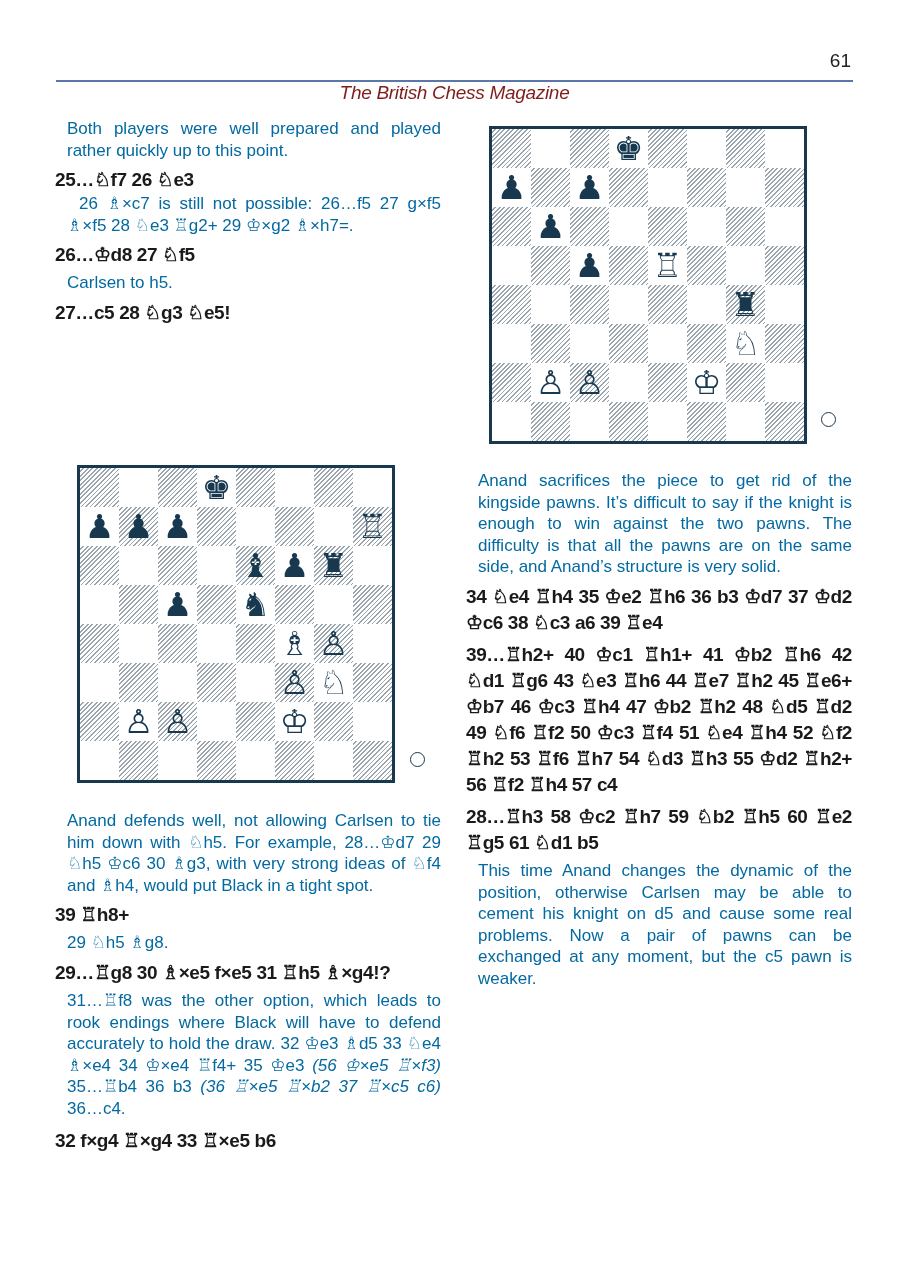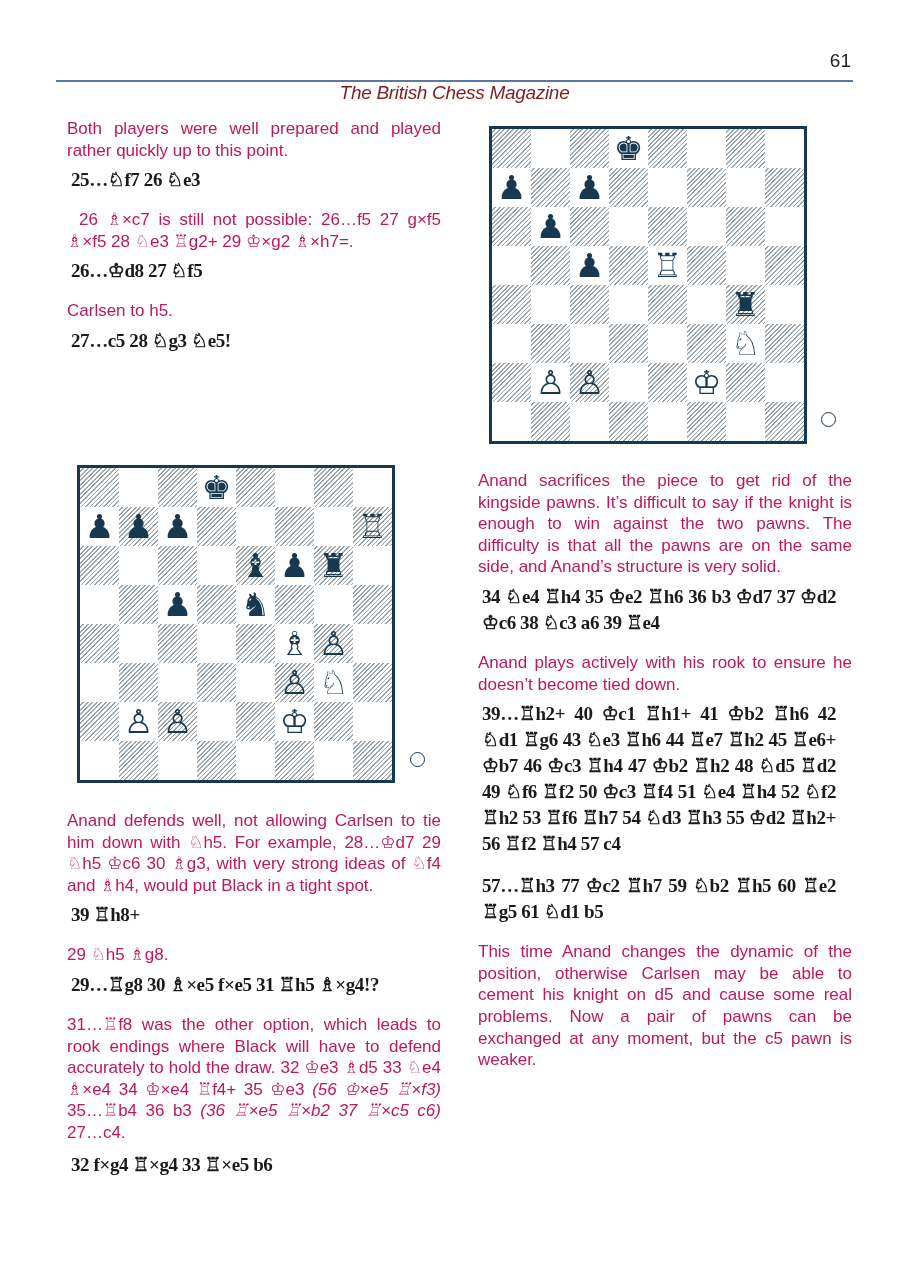--- a/index.html
+++ b/index.html
@@ -9,23 +9,23 @@
   .header-title { position:absolute; left:0; right:0; top:2px; text-align:center; font-style:italic;
          font-size:19px; font-family:"Liberation Sans", sans-serif; color:#7f1d1d; letter-spacing:-0.3px;margin-top:32px; }
   .header-page { position:absolute; right:2px; top:2px; font-size:19px; font-family:"Liberation Sans", sans-serif; color:#222; }
   .header-rule { position:absolute; left:56px; top:80px; width:797px; height:2px; background:#5b76a8; }
 
   .col { position:absolute; width:386px; }
   .col-left { left:55px; }
   .col-right { left:466px; }
 
   p.body { margin:0; font-size:17px; line-height:21.6px; text-align:justify; padding-left:12px;
-           font-family:"Liberation Sans", sans-serif; color:#be185d; }
+           font-family:"Liberation Sans", sans-serif; color:#0369a1; }
   p.body.indent { text-indent:12px; }
-  .moves { margin:16px; font-size:19px; font-weight:bold; line-height:26px; font-family:Liberation Serif, serif;
+  .moves { margin:0; font-size:19px; font-weight:bold; line-height:26px; font-family:Liberation Sans, sans-serif;
            color:#1a1a1a; letter-spacing:-0.4px; }
   .moves.just { text-align:justify; }
   i.it { font-style:italic; }
 
   .board-wrap { position:absolute; }
   .board { position:absolute; width:312px; height:312px; border:3px solid #17384f; box-sizing:content-box;
            display:grid; grid-template-columns:repeat(8,39px); grid-template-rows:repeat(8,39px); }
   .sq { position:relative; width:39px; height:39px; display:flex; align-items:center; justify-content:center;
         font-size:33px; line-height:1; font-family:"DejaVu Sans", sans-serif; }
   .sq.dark { background:repeating-linear-gradient(135deg, #ffffff 0px, #ffffff 2px, #9aa5ae 2px, #9aa5ae 3.2px); }
@@ -154,21 +154,21 @@
       <div class="sq dark"></div>
     </div>
   <div class="turn" style="left:333px; top:287px;"></div>
 </div>
 
 <div class="col col-left" style="top:810px;">
   <p class="body">Anand defends well, not allowing Carlsen to tie him down with ♘h5. For example, 28…♔d7 29 ♘h5 ♔c6 30 ♗g3, with very strong ideas of ♘f4 and ♗h4, would put Black in a tight spot.</p>
   <div class="moves" style="margin-top:6px;">39 ♖h8+</div>
   <p class="body" style="margin-top:4px;">29 ♘h5 ♗g8.</p>
   <div class="moves" style="margin-top:6px;">29…♖g8 30 ♗×e5 f×e5 31 ♖h5 ♗×g4!?</div>
-  <p class="body" style="margin-top:4px;"><span>31…♖f8 was the other option, which leads to rook endings where Black will have to defend accurately to hold the draw. 32 ♔e3 ♗d5 33 ♘e4 ♗×e4 34 ♔×e4 ♖f4+ 35 ♔e3 </span><i class="it">(56 ♔×e5 ♖×f3)</i><span> 35…♖b4 36 b3 </span><i class="it">(36 ♖×e5 ♖×b2 37 ♖×c5 c6)</i><span> 27…c4.</span></p>
+  <p class="body" style="margin-top:4px;"><span>31…♖f8 was the other option, which leads to rook endings where Black will have to defend accurately to hold the draw. 32 ♔e3 ♗d5 33 ♘e4 ♗×e4 34 ♔×e4 ♖f4+ 35 ♔e3 </span><i class="it">(56 ♔×e5 ♖×f3)</i><span> 35…♖b4 36 b3 </span><i class="it">(36 ♖×e5 ♖×b2 37 ♖×c5 c6)</i><span> 36…c4.</span></p>
   <div class="moves" style="margin-top:8px;">32 f×g4 ♖×g4 33 ♖×e5 b6</div>
 </div>
 
 <div class="board-wrap" style="left:489px; top:126px;">
   <div class="board" id="board-right">
       <div class="sq dark"></div>
       <div class="sq light"></div>
       <div class="sq dark"></div>
       <div class="sq light">
         <span class="pc-b">♚</span>
@@ -253,17 +253,16 @@
       <div class="sq dark"></div>
       <div class="sq light"></div>
       <div class="sq dark"></div>
     </div>
   <div class="turn" style="left:332px; top:286px;"></div>
 </div>
 
 <div class="col col-right" style="top:470px;">
   <p class="body">Anand sacrifices the piece to get rid of the kingside pawns. It’s difficult to say if the knight is enough to win against the two pawns. The difficulty is that all the pawns are on the same side, and Anand’s structure is very solid.</p>
   <div class="moves just" style="margin-top:6px;">34 ♘e4 ♖h4 35 ♔e2 ♖h6 36 b3 ♔d7 37 ♔d2 ♔c6 38 ♘c3 a6 39 ♖e4</div>
-  <p class="body" style="margin-top:4px;">Anand plays actively with his rook to ensure he doesn’t become tied down.</p>
   <div class="moves just" style="margin-top:6px;">39…♖h2+ 40 ♔c1 ♖h1+ 41 ♔b2 ♖h6 42 ♘d1 ♖g6 43 ♘e3 ♖h6 44 ♖e7 ♖h2 45 ♖e6+ ♔b7 46 ♔c3 ♖h4 47 ♔b2 ♖h2 48 ♘d5 ♖d2 49 ♘f6 ♖f2 50 ♔c3 ♖f4 51 ♘e4 ♖h4 52 ♘f2 ♖h2 53 ♖f6 ♖h7 54 ♘d3 ♖h3 55 ♔d2 ♖h2+ 56 ♖f2 ♖h4 57 c4</div>
-  <div class="moves just" style="margin-top:6px;">57…♖h3 77 ♔c2 ♖h7 59 ♘b2 ♖h5 60 ♖e2 ♖g5 61 ♘d1 b5</div>
+  <div class="moves just" style="margin-top:6px;">28…♖h3 58 ♔c2 ♖h7 59 ♘b2 ♖h5 60 ♖e2 ♖g5 61 ♘d1 b5</div>
   <p class="body" style="margin-top:4px;">This time Anand changes the dynamic of the position, otherwise Carlsen may be able to cement his knight on d5 and cause some real problems. Now a pair of pawns can be exchanged at any moment, but the c5 pawn is weaker.</p>
 </div>
 
 </body></html>

